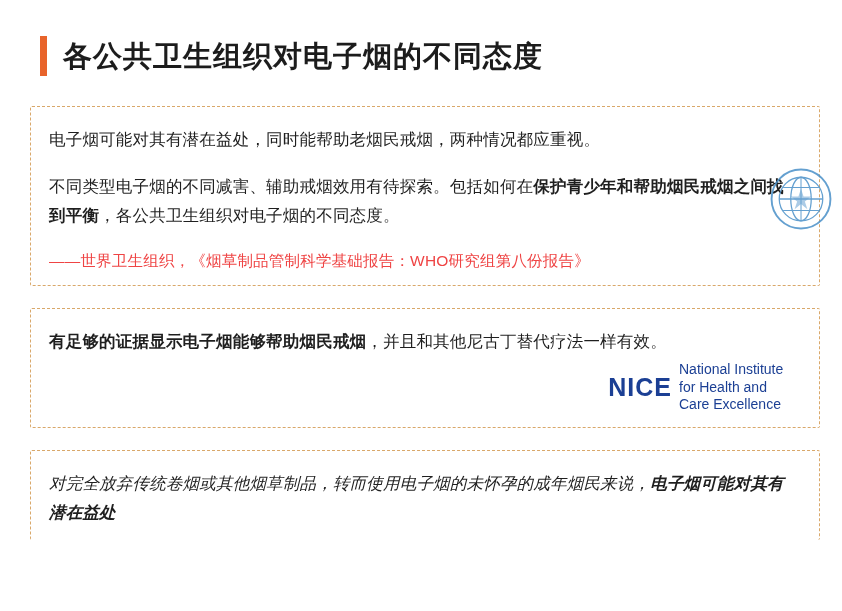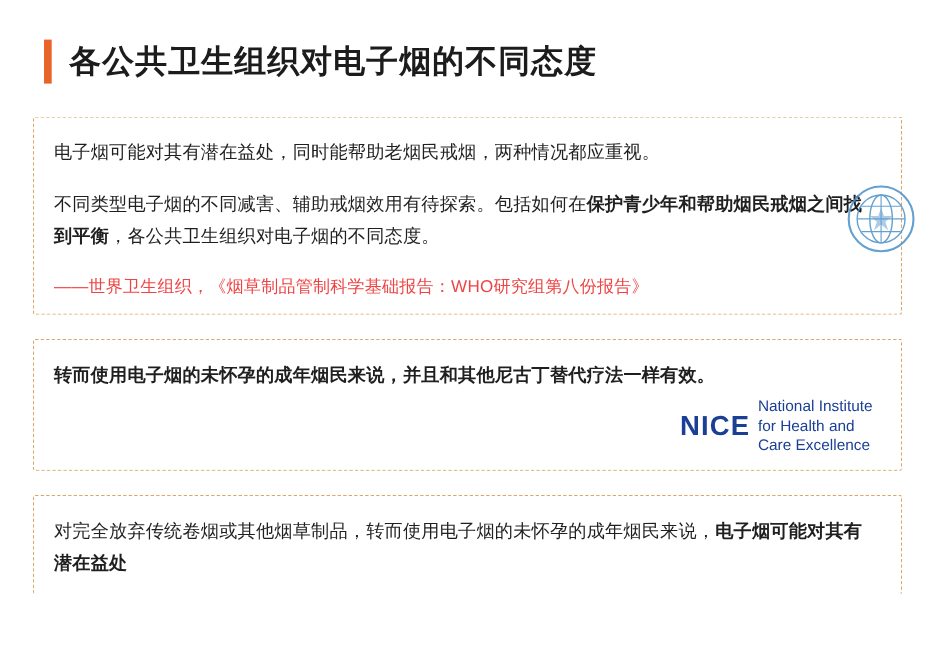--- a/index.html
+++ b/index.html
@@ -63,21 +63,21 @@
   .quote-block.b2 { height: 120px; }
   .quote-block.b3 { height: 90px; border-bottom: none; }
 
   .para {
     font-size: 16.5px;
     line-height: 1.75;
     color: #1f1f1f;
     margin: 0 0 18px 0;
     letter-spacing: 0.2px;
   }
-  .para:last-child { margin-bottom: 0; }
+  .para:last-child { margin-bottom: 0; font-style: italic; }
   .para .b { font-weight: bold; }
   .para.bold { font-weight: bold; }
   .source {
     font-size: 15.5px;
     line-height: 1.7;
     color: #ef4444;
     margin: 0;
     letter-spacing: 0.2px;
   }
 
@@ -85,21 +85,21 @@
   .who-logo {
     position: absolute;
     right: -14px;
     top: 60px;
     width: 64px;
     height: 64px;
     opacity: 0.85;
   }
   .nice-logo {
     position: absolute;
-    right: 10px;
+    right: 20px;
     top: 52px;
     display: flex;
     align-items: center;
     gap: 7px;
   }
   .nice-word {
     font-size: 25px;
     font-weight: bold;
     color: #1b3f94;
     letter-spacing: 1px;
@@ -138,21 +138,21 @@
         <ellipse cx="50" cy="50" rx="16" ry="34" fill="none" stroke="#4a90c8" stroke-width="2"></ellipse>
         <line x1="16" y1="50" x2="84" y2="50" stroke="#4a90c8" stroke-width="2"></line>
         <line x1="22" y1="32" x2="78" y2="32" stroke="#4a90c8" stroke-width="1.6"></line>
         <line x1="22" y1="68" x2="78" y2="68" stroke="#4a90c8" stroke-width="1.6"></line>
         <line x1="50" y1="16" x2="50" y2="84" stroke="#4a90c8" stroke-width="1.6"></line>
         <path d="M50 34 L46 46 L34 46 L44 54 L40 66 L50 58 L60 66 L56 54 L66 46 L54 46 Z" fill="#4a90c8" opacity="0.55"></path>
       </svg>
     </div>
 
     <div class="quote-block b2">
-      <p class="para bold"><span>转而使用电子烟的未怀孕的成年烟民来说</span><span style="font-weight:bold">，并且和其他尼古丁替代疗法一样有效。</span></p>
+      <p class="para bold"><span>有足够的证据显示电子烟能够帮助烟民戒烟</span><span style="font-weight:normal">，并且和其他尼古丁替代疗法一样有效。</span></p>
       <div class="spacer-gap"></div>
 
       <div class="nice-logo">
         <span class="nice-word">NICE</span>
         <span class="nice-sub">National Institute for Health and Care Excellence</span>
       </div>
     </div>
 
     <div class="quote-block b3">
       <p class="para"><span>对完全放弃传统卷烟或其他烟草制品，转而使用电子烟的未怀孕的成年烟民来说，</span><span class="b">电子烟可能对其有潜在益处</span></p>

